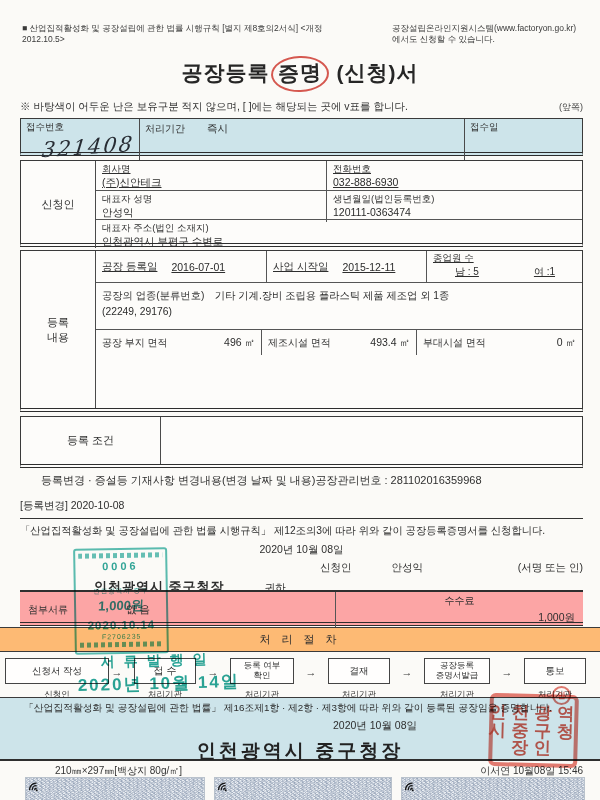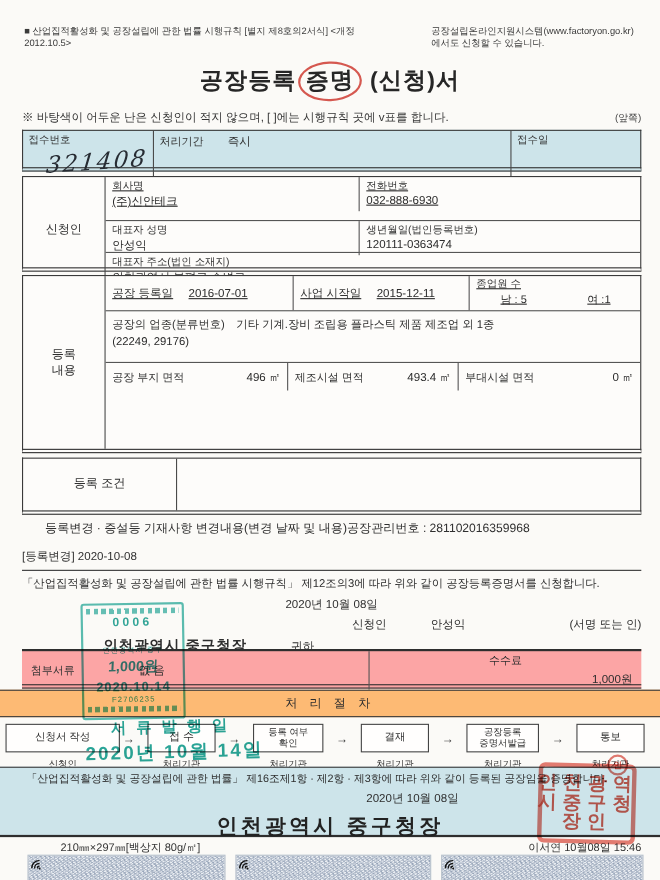--- a/index.html
+++ b/index.html
@@ -135,21 +135,21 @@
 <div class="page">
 
   <div class="abs hdr-note" style="top:23px; left:22px; width:335px;">■ 산업집적활성화 및 공장설립에 관한 법률 시행규칙 [별지 제8호의2서식] &lt;개정 2012.10.5&gt;</div>
   <div class="abs hdr-note" style="top:23px; left:392px; width:192px;">공장설립온라인지원시스템(www.factoryon.go.kr)에서도 신청할 수 있습니다.</div>
 
   <div class="abs doc-title" style="top:56px; left:0; width:600px;">
     <span>공장등록</span><span class="circled">증명</span><span> (신청)서</span>
   </div>
 
   <div class="abs guide-row" style="top:100px; left:20px; width:563px;">
-    <div class="guide">※ 바탕색이 어두운 난은 신청인이 적지 않으며, [ ]에는 시행규칙 곳에 v표를 합니다.</div>
+    <div class="guide">※ 바탕색이 어두운 난은 보유구분 적지 않으며, [ ]에는 해당되는 곳에 v표를 합니다.</div>
     <div class="front">(앞쪽)</div>
   </div>
 
   <div class="abs tableA" style="top:118px; left:20px; width:563px; height:38px;">
     <div class="cell">
       <div class="lbl">접수번호</div>
       <div class="handwrite">321408</div>
     </div>
     <div class="cell">
       <div class="period-line">
@@ -168,21 +168,21 @@
       <div class="row r-split" style="grid-template-columns:230px 1fr; height:29px;">
         <div class="cellpad">
           <div class="lbl">회사명</div>
           <div class="val">(주)신안테크</div>
         </div>
         <div class="cellpad">
           <div class="lbl">전화번호</div>
           <div class="val">032-888-6930</div>
         </div>
       </div>
-      <div class="row r-split" style="grid-template-columns:230px 1fr; height:29px;margin-top:10px;">
+      <div class="row r-split" style="grid-template-columns:230px 1fr; height:29px;">
         <div class="cellpad">
           <div class="lbl">대표자 성명</div>
           <div class="val">안성익</div>
         </div>
         <div class="cellpad">
           <div class="lbl">생년월일(법인등록번호)</div>
           <div class="val">120111-0363474</div>
         </div>
       </div>
       <div class="row" style="height:29px;">

